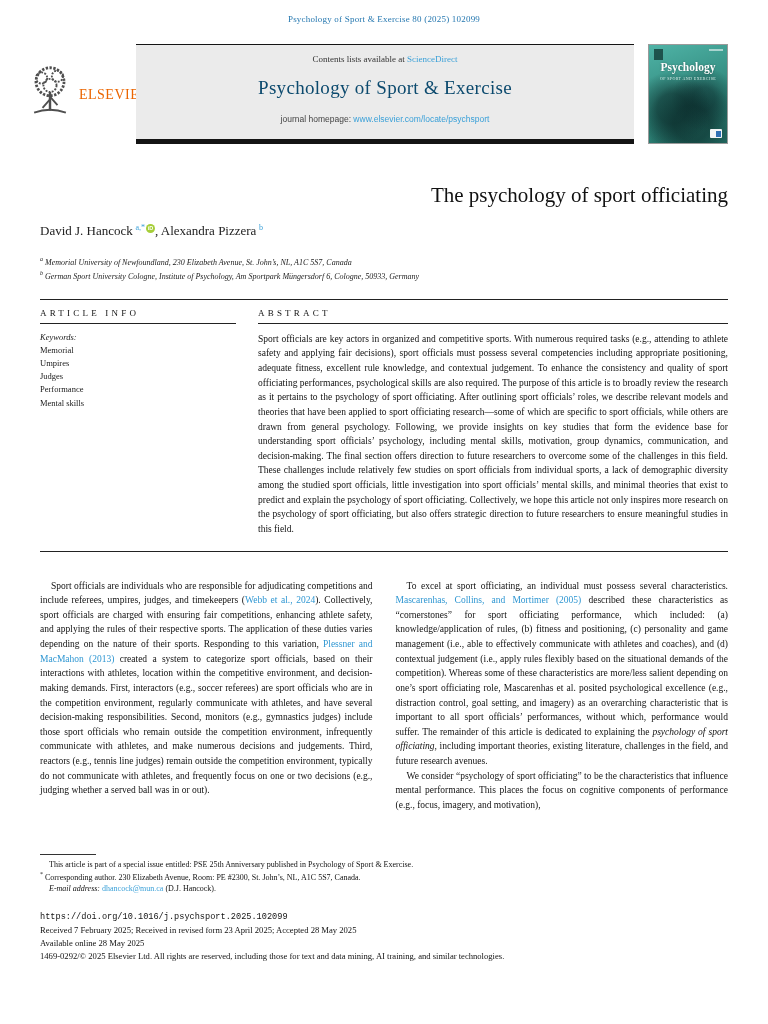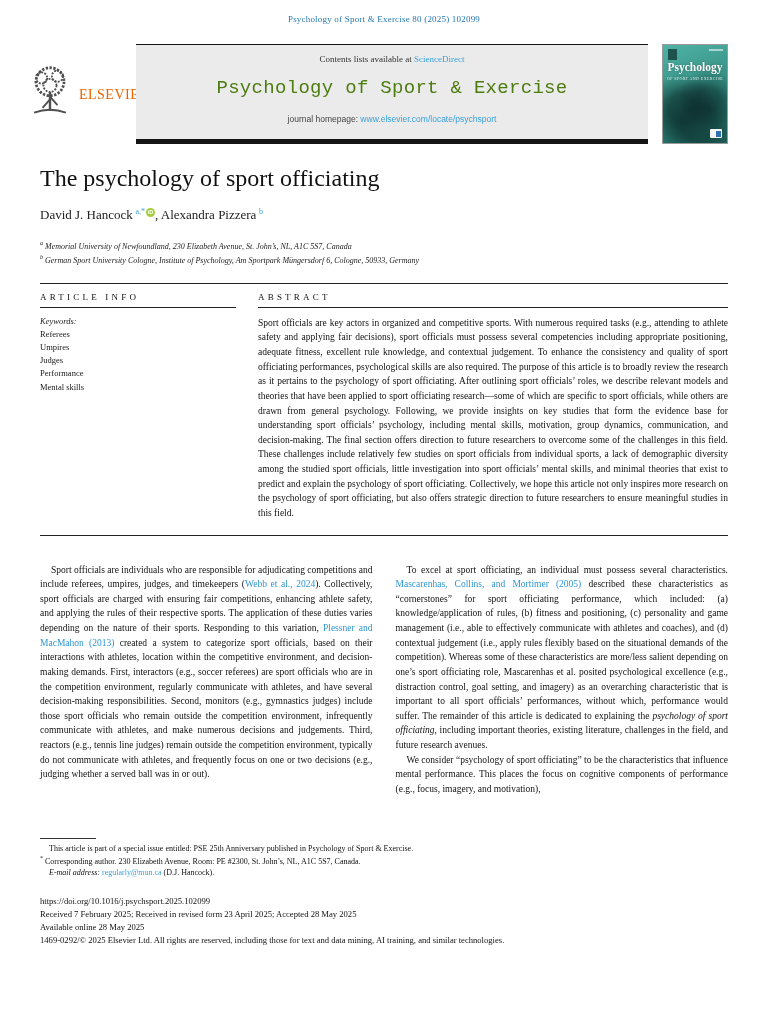--- a/index.html
+++ b/index.html
@@ -21,40 +21,40 @@
   .masthead { display: flex; margin-top: 20px; align-items: stretch; }
   .logo-box { width: 96px; display: flex; flex-direction: row; align-items: center; justify-content: center; padding-right: 6px; }
   .logo-box svg { width: 58px; height: 56px; }
   .elsevier-word { font-family: "Liberation Serif", serif; font-size: 14px; color: #eb6500; letter-spacing: 0.5px; margin-top: 2px; font-weight: 400; }
   .mast-center {
     flex: 1; background: #ebebeb; border-top: 1.5px solid #141414; border-bottom: 5px solid #141414;
     text-align: center; padding: 9px 10px 11px; min-height: 100px;
   }
   .contents-line { font-size: 9px; color: #333; }
   .contents-line .sd { color: #3aa0d8; }
-  .mast-title { font-size: 19px; color: #4d7c0f; margin-top: 13px; letter-spacing: 0.3px; font-family: Liberation Mono, monospace; }
+  .mast-title { font-size: 19px; color: #0c4a6e; margin-top: 13px; letter-spacing: 0.3px; }
   .homepage-line { font-family: "Liberation Sans", sans-serif; font-size: 8.5px; color: #444; margin-top: 15px; }
   .homepage-line .url { color: #3aa0d8; }
   .cover-box {
-    width: 66px; margin-left: 14px; border: 1px solid #9a9a9a; position: relative; overflow: hidden;
+    width: 80px; margin-left: 14px; border: 1px solid #9a9a9a; position: relative; overflow: hidden;
     background:
       radial-gradient(circle at 30% 65%, rgba(10,40,40,0.55) 0 18%, transparent 45%),
       radial-gradient(circle at 70% 55%, rgba(8,35,38,0.45) 0 15%, transparent 42%),
       radial-gradient(circle at 55% 80%, rgba(5,30,30,0.5) 0 20%, transparent 50%),
       linear-gradient(160deg, #4fb3a6, #2e8579 60%, #246c63);
   }
   .cover-title { position: absolute; top: 16px; left: 0; right: 0; text-align: center; color: #fff; font-size: 11.5px; font-weight: 700; text-shadow: 0 0 2px rgba(0,0,0,0.4); }
   .cover-sub { position: absolute; top: 31px; left: 0; right: 0; text-align: center; color: #d8efe9; font-size: 4px; letter-spacing: 0.4px; }
   .cover-mark { position: absolute; top: 4px; left: 5px; width: 9px; height: 11px; background: #133c38; opacity: 0.8; }
   .cover-issue { position: absolute; top: 4px; right: 4px; width: 14px; height: 2px; background: rgba(255,255,255,0.55); }
   .cover-logo { position: absolute; bottom: 5px; right: 5px; width: 12px; height: 9px; background: #f2f4f6; border-radius: 1px; }
   .cover-logo:after { content: ""; position: absolute; right: 1.5px; top: 1.5px; width: 5px; height: 6px; background: #2f6fb4; }
 
   
-  .art-title { margin-top: 21px; font-size: 24px; color: #111; }
+  .art-title { margin-top: 39px; font-size: 21px; color: #111; text-align: right; }
   .authors { margin-top: 15px; font-size: 13px; color: #222; }
   .authors sup { font-size: 8px; color: #3aa0d8; }
   .orcid {
     display: inline-block; width: 9px; height: 9px; border-radius: 50%; background: #a6ce39;
     color: #fff; font-family: "Liberation Sans", sans-serif; font-size: 5.5px; font-weight: bold;
     text-align: center; line-height: 9px; vertical-align: super; margin-left: 1px;
   }
   .affils { margin-top: 16px; font-size: 8px; font-style: italic; color: #222; line-height: 1.45; }
   .affils sup { font-size: 6px; }
 
@@ -80,21 +80,21 @@
   .fn-rule { width: 56px; border-bottom: 1px solid #333; margin-top: 41px; margin-bottom: 4px; }
   .fn { font-size: 8px; line-height: 1.42; color: #111; }
   .fn .star { vertical-align: super; font-size: 6px; }
   .fn-indent { padding-left: 9px; }
   .fn .em-label { font-style: italic; }
   .fn .email { color: #3aa0d8; }
 
   
   .footer { margin-top: 17px; }
   .footer div { font-size: 8.6px; line-height: 1.5; color: #111; }
-  .doi { color: #3aa0d8; }
+  .doi { color: #3aa0d8; font-family: Liberation Mono, monospace; }
 </style>
 </head>
 <body>
 
 <div class="page">
 
   <div class="top-cite">Psychology of Sport &amp; Exercise 80 (2025) 102099</div>
 
   <div class="masthead">
     <div class="logo-box">
@@ -142,21 +142,21 @@
   <div class="affils">
     <div><sup>a</sup><span> Memorial University of Newfoundland, 230 Elizabeth Avenue, St. John’s, NL, A1C 5S7, Canada</span></div>
     <div><sup>b</sup><span> German Sport University Cologne, Institute of Psychology, Am Sportpark Müngersdorf 6, Cologne, 50933, Germany</span></div>
   </div>
 
   <div class="info-abs">
     <div class="info-col">
       <div class="sec-head" style="letter-spacing: 3.2px;">ARTICLE INFO</div>
       <div class="sec-rule"></div>
       <div class="kw-label">Keywords:</div>
-      <div class="kw-item">Referees</div>
+      <div class="kw-item">Memorial</div>
       <div class="kw-item">Umpires</div>
       <div class="kw-item">Judges</div>
       <div class="kw-item">Performance</div>
       <div class="kw-item">Mental skills</div>
     </div>
     <div class="abs-col">
       <div class="sec-head" style="letter-spacing: 3.2px;">ABSTRACT</div>
       <div class="sec-rule"></div>
       <div class="abs-text">Sport officials are key actors in organized and competitive sports. With numerous required tasks (e.g., attending to athlete safety and applying fair decisions), sport officials must possess several competencies including appropriate positioning, adequate fitness, excellent rule knowledge, and contextual judgement. To enhance the consistency and quality of sport officiating performances, psychological skills are also required. The purpose of this article is to broadly review the research as it pertains to the psychology of sport officiating. After outlining sport officials’ roles, we describe relevant models and theories that have been applied to sport officiating research—some of which are specific to sport officials, while others are drawn from general psychology. Following, we provide insights on key studies that form the evidence base for understanding sport officials’ psychology, including mental skills, motivation, group dynamics, communication, and decision-making. The final section offers direction to future researchers to overcome some of the challenges in this field. These challenges include relatively few studies on sport officials from individual sports, a lack of demographic diversity among the studied sport officials, little investigation into sport officials’ mental skills, and minimal theories that exist to predict and explain the psychology of sport officiating. Collectively, we hope this article not only inspires more research on the psychology of sport officiating, but also offers strategic direction to future researchers to ensure meaningful studies in this field.</div>
     </div>
@@ -171,21 +171,21 @@
       <p class="body-par"><span>We consider “psychology of sport officiating” to be the characteristics that influence mental performance. This places the focus on cognitive components of performance (e.g., focus, imagery, and motivation),</span></p>
     </div>
   </div>
 
   <div class="fn-rule"></div>
   <div class="fn fn-indent">This article is part of a special issue entitled: PSE 25th Anniversary published in Psychology of Sport &amp; Exercise.</div>
   <div class="fn">
     <span class="star">*</span><span> Corresponding author. 230 Elizabeth Avenue, Room: PE #2300, St. John’s, NL, A1C 5S7, Canada.</span>
   </div>
   <div class="fn fn-indent">
-    <span class="em-label">E-mail address: </span><span class="email">regularly@mun.ca</span><span> (D.J. Hancock).</span>
+    <span class="em-label">E-mail address: </span><span class="email">dhancock@mun.ca</span><span> (D.J. Hancock).</span>
   </div>
 
   <div class="footer">
     <div class="doi">https://doi.org/10.1016/j.psychsport.2025.102099</div>
     <div>Received 7 February 2025; Received in revised form 23 April 2025; Accepted 28 May 2025</div>
     <div>Available online 28 May 2025</div>
     <div>1469-0292/© 2025 Elsevier Ltd. All rights are reserved, including those for text and data mining, AI training, and similar technologies.</div>
   </div>
 
 </div>

